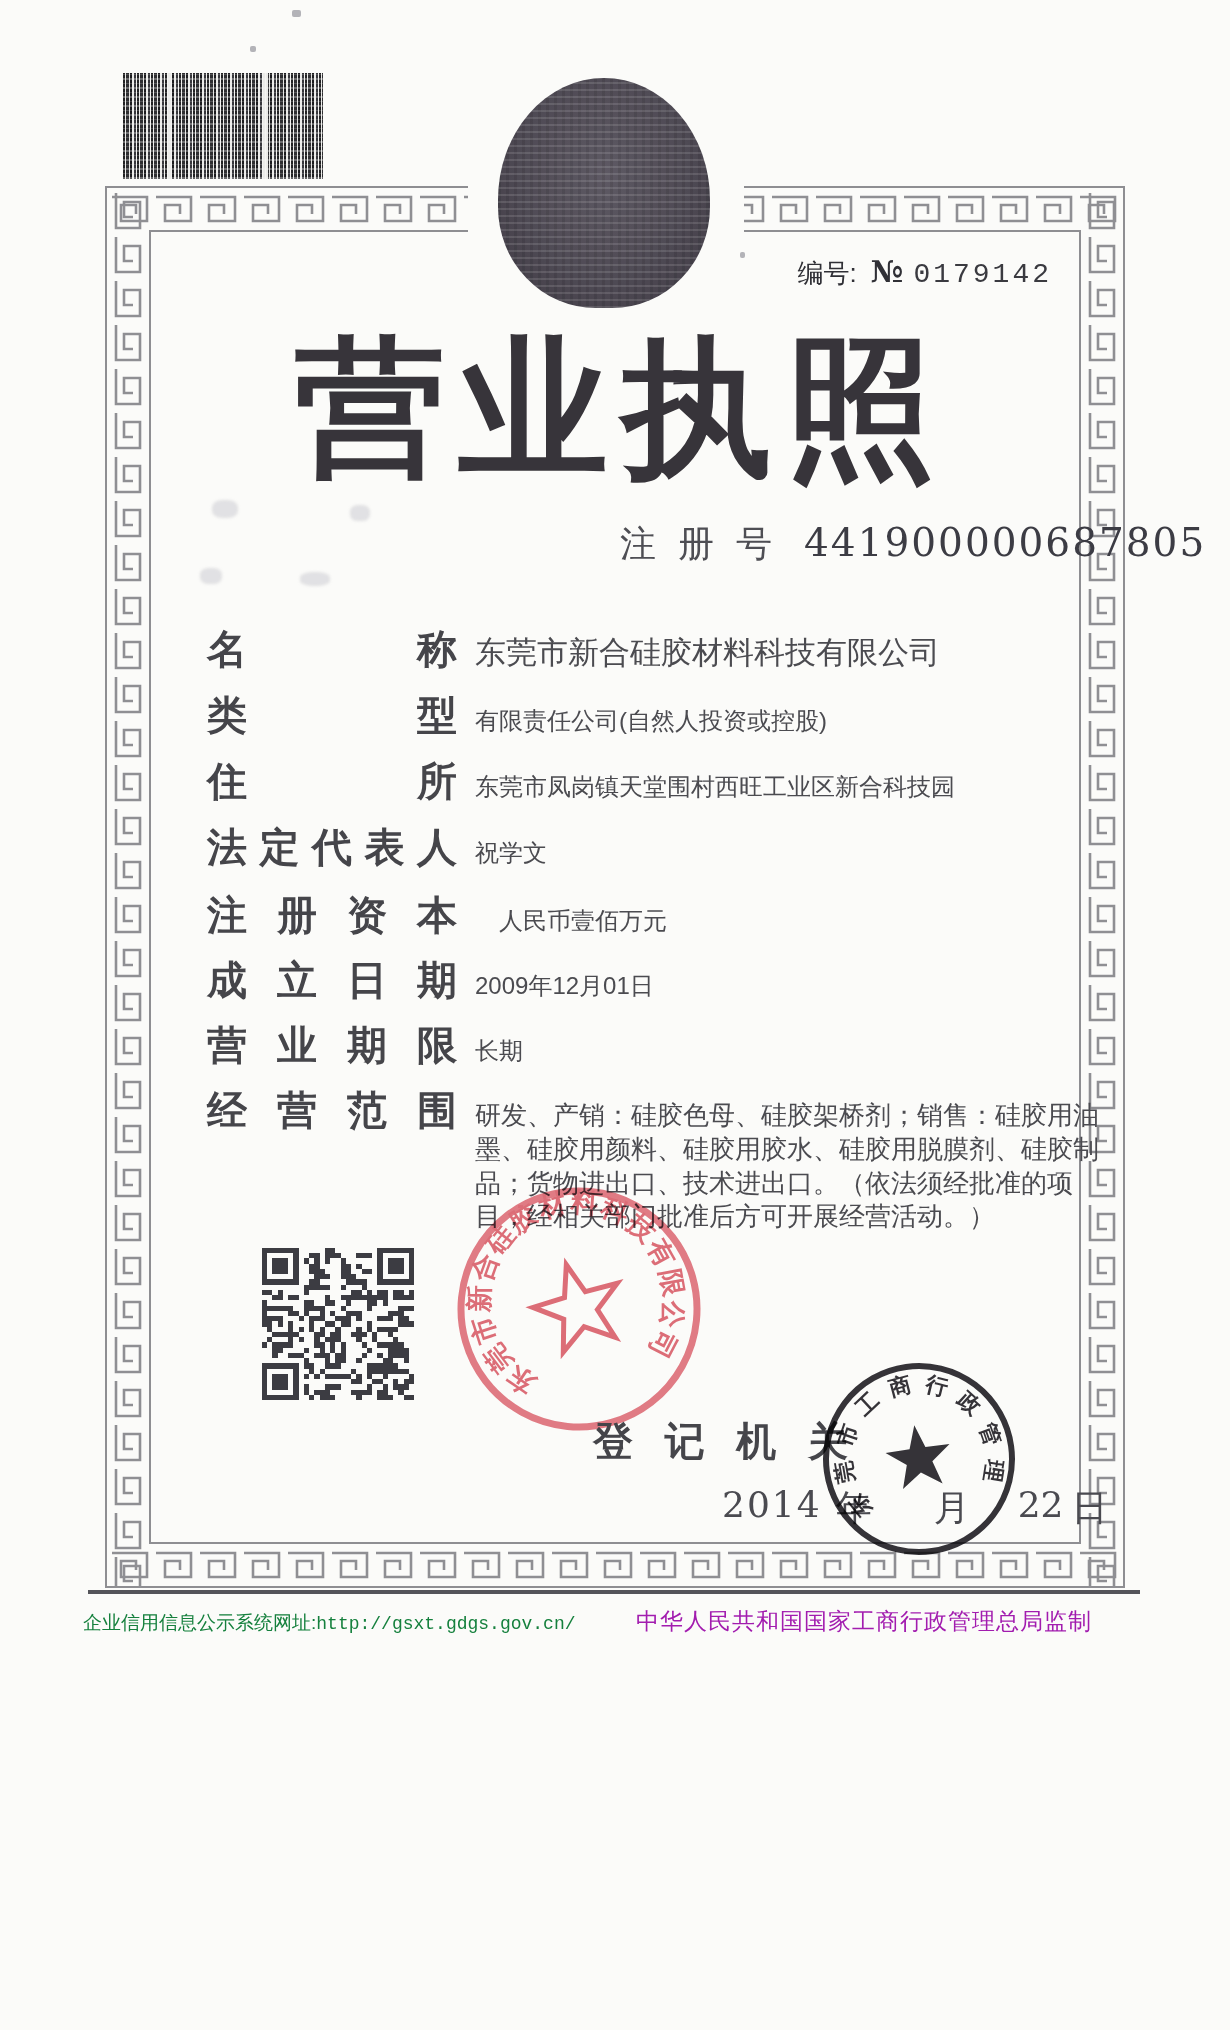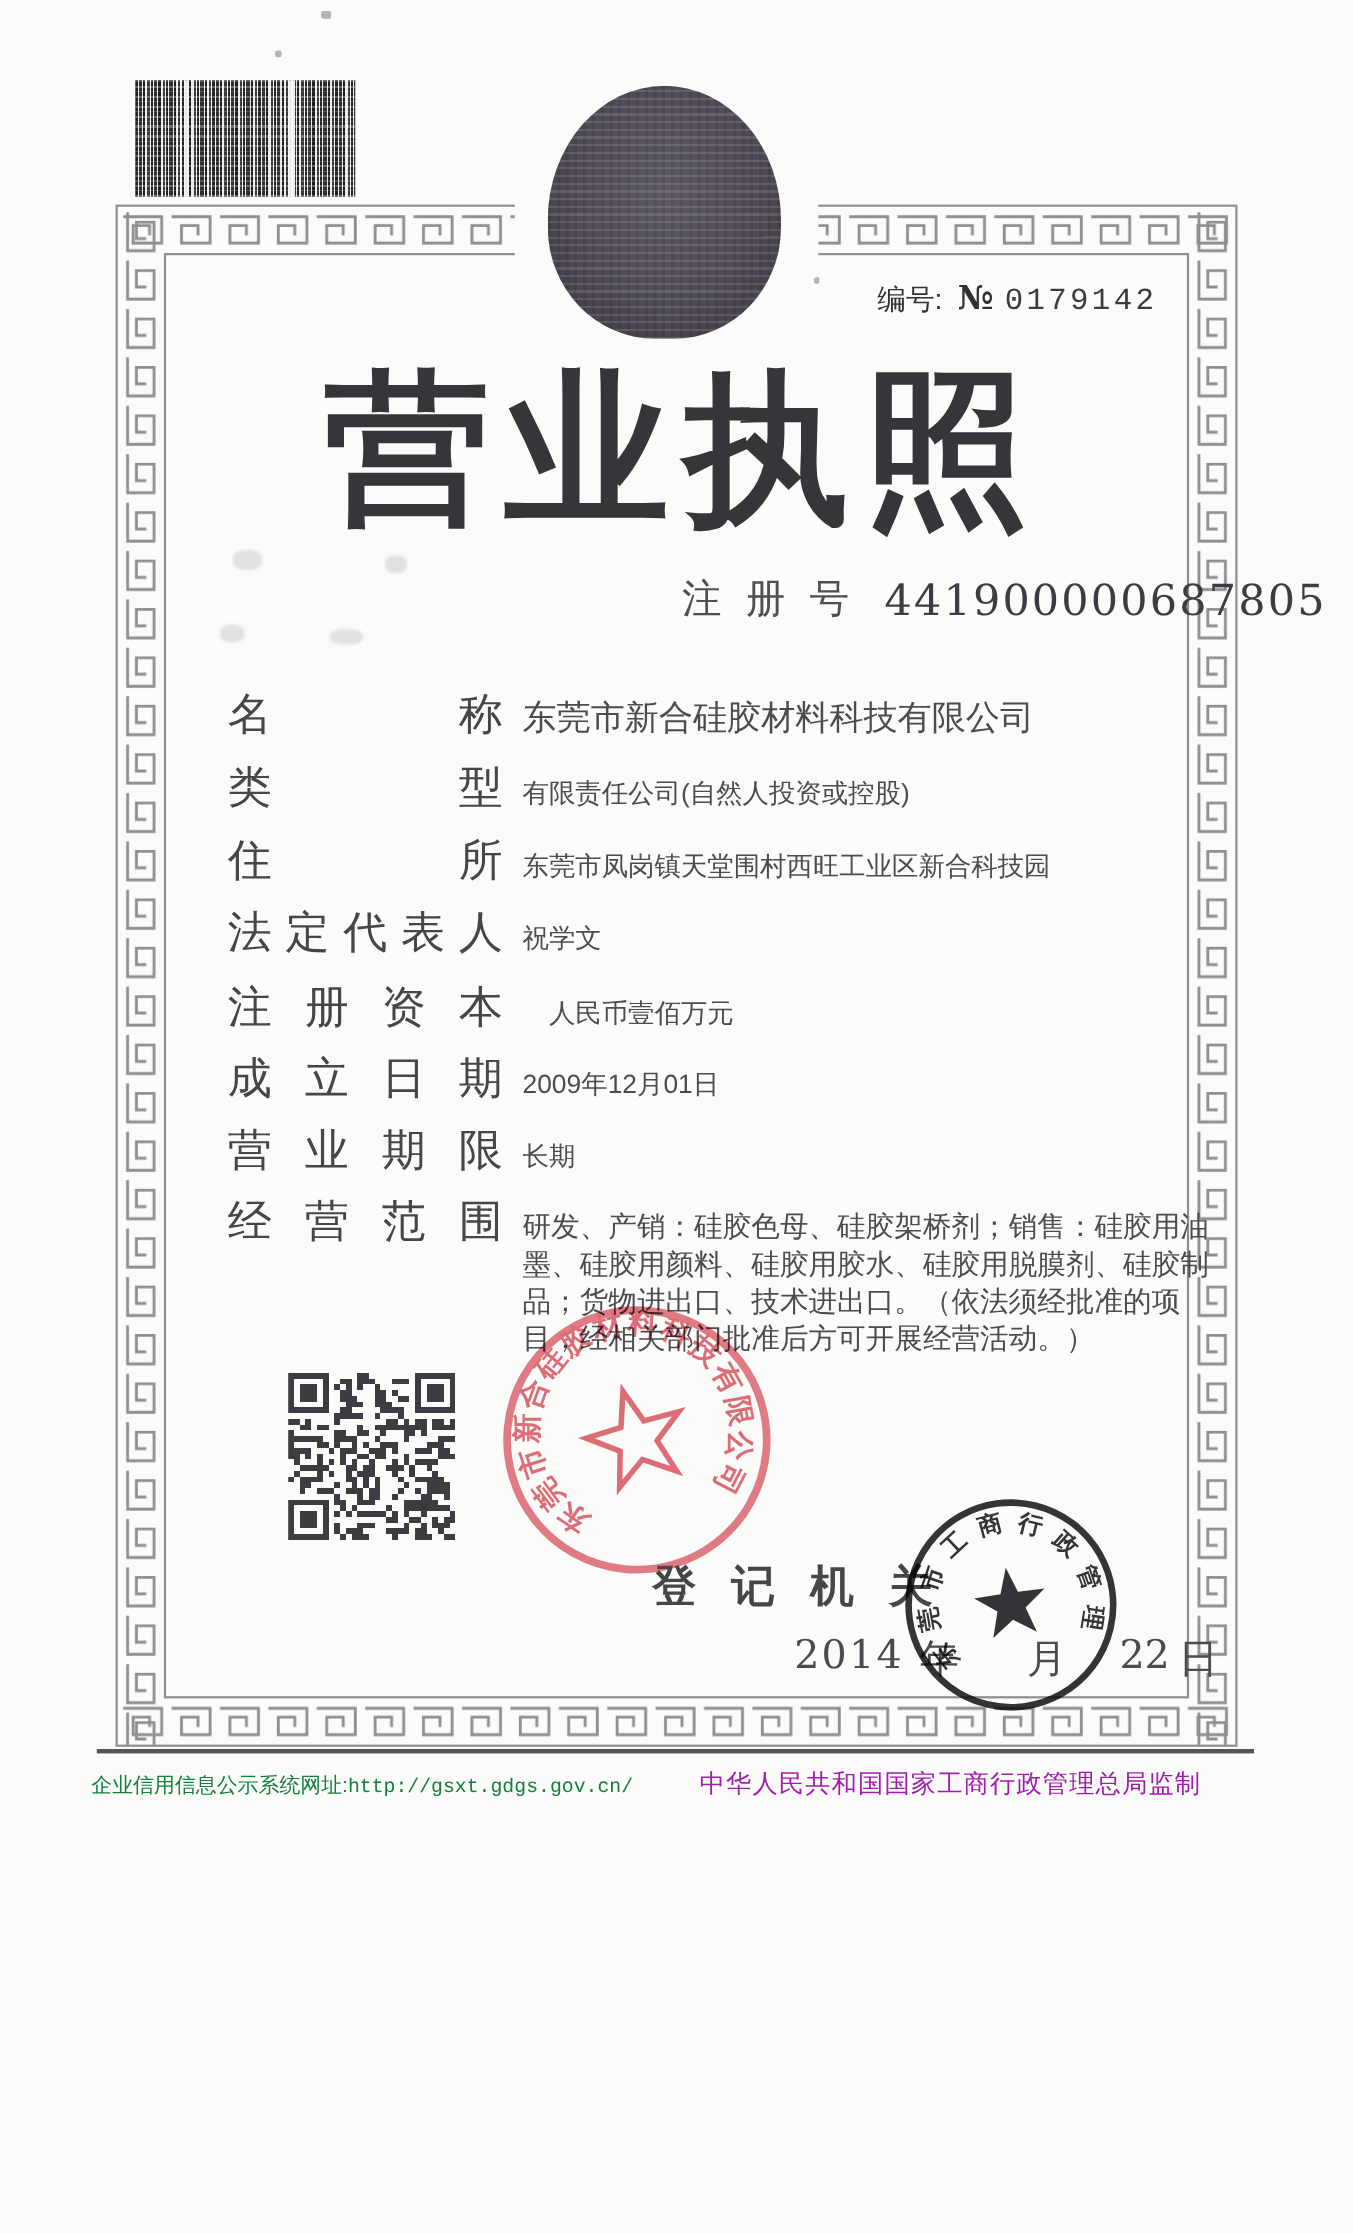--- a/index.html
+++ b/index.html
@@ -33,30 +33,30 @@
   .bs{position:absolute;}
 
   
   .serial{position:absolute;top:254px;right:178px;font-size:26px;color:#303036;white-space:nowrap;}
   .serial .no-sym{font-family:"DejaVu Serif",serif;font-weight:bold;font-size:30px;margin:0 10px 0 14px;}
   .serial .no-digits{font-family:"Liberation Mono",monospace;font-size:28px;letter-spacing:3px;color:#3a3a40;}
   .title{position:absolute;left:295px;top:330px;width:640px;margin:0;
     font-size:150px;font-weight:bold;line-height:1.05;color:#2f2c32;
     text-align:justify;text-align-last:justify;text-justify:inter-character;
     filter:contrast(.9);}
-  .regno{position:absolute;left:620px;top:520px;display:flex;align-items:flex-end;white-space:nowrap;}
+  .regno{position:absolute;left:620px;top:520px;display:flex;align-items:flex-start;white-space:nowrap;}
   .regno .lab{display:inline-block;width:152px;font-size:36px;color:#4e4e54;
     text-align:justify;text-align-last:justify;text-justify:inter-character;}
   .regno .val{margin-left:32px;font-family:"DejaVu Serif",serif;font-size:39px;letter-spacing:2px;color:#3c3c44;}
 
   
   .fields{position:absolute;left:207px;top:600px;width:900px;}
   .field-row{position:absolute;left:0;display:flex;align-items:baseline;}
   .field-row .flab{display:inline-block;width:250px;flex:0 0 250px;
-    font-size:40px;font-weight:400;color:#45454a;
+    font-size:40px;font-weight:700;color:#45454a;
     text-align:justify;text-align-last:justify;text-justify:inter-character;}
   .field-row .fval{margin-left:18px;font-size:24px;color:#4b4b50;}
   .r0{top:22px;}  .r1{top:76px;margin-top:12px;}  .r2{top:154px;} .r3{top:220px;}
   .r4{top:288px;gap:24px;} .r5{top:353px;} .r6{top:418px;} .r7{top:483px;}
   .r7 .fval{font-size:26px;line-height:1.3;width:625px;}
 
   
   .qr{position:absolute;left:262px;top:1248px;width:152px;height:152px;}
   .company-seal{position:absolute;left:452px;top:1182px;width:254px;height:254px;
     transform:rotate(-16deg);opacity:.82;mix-blend-mode:multiply;}

